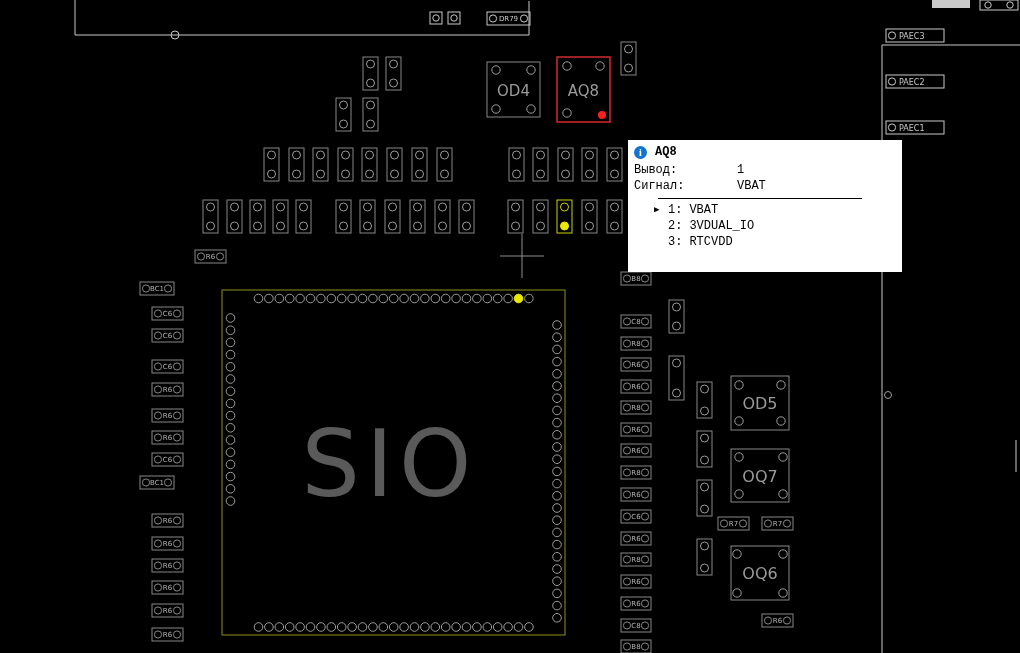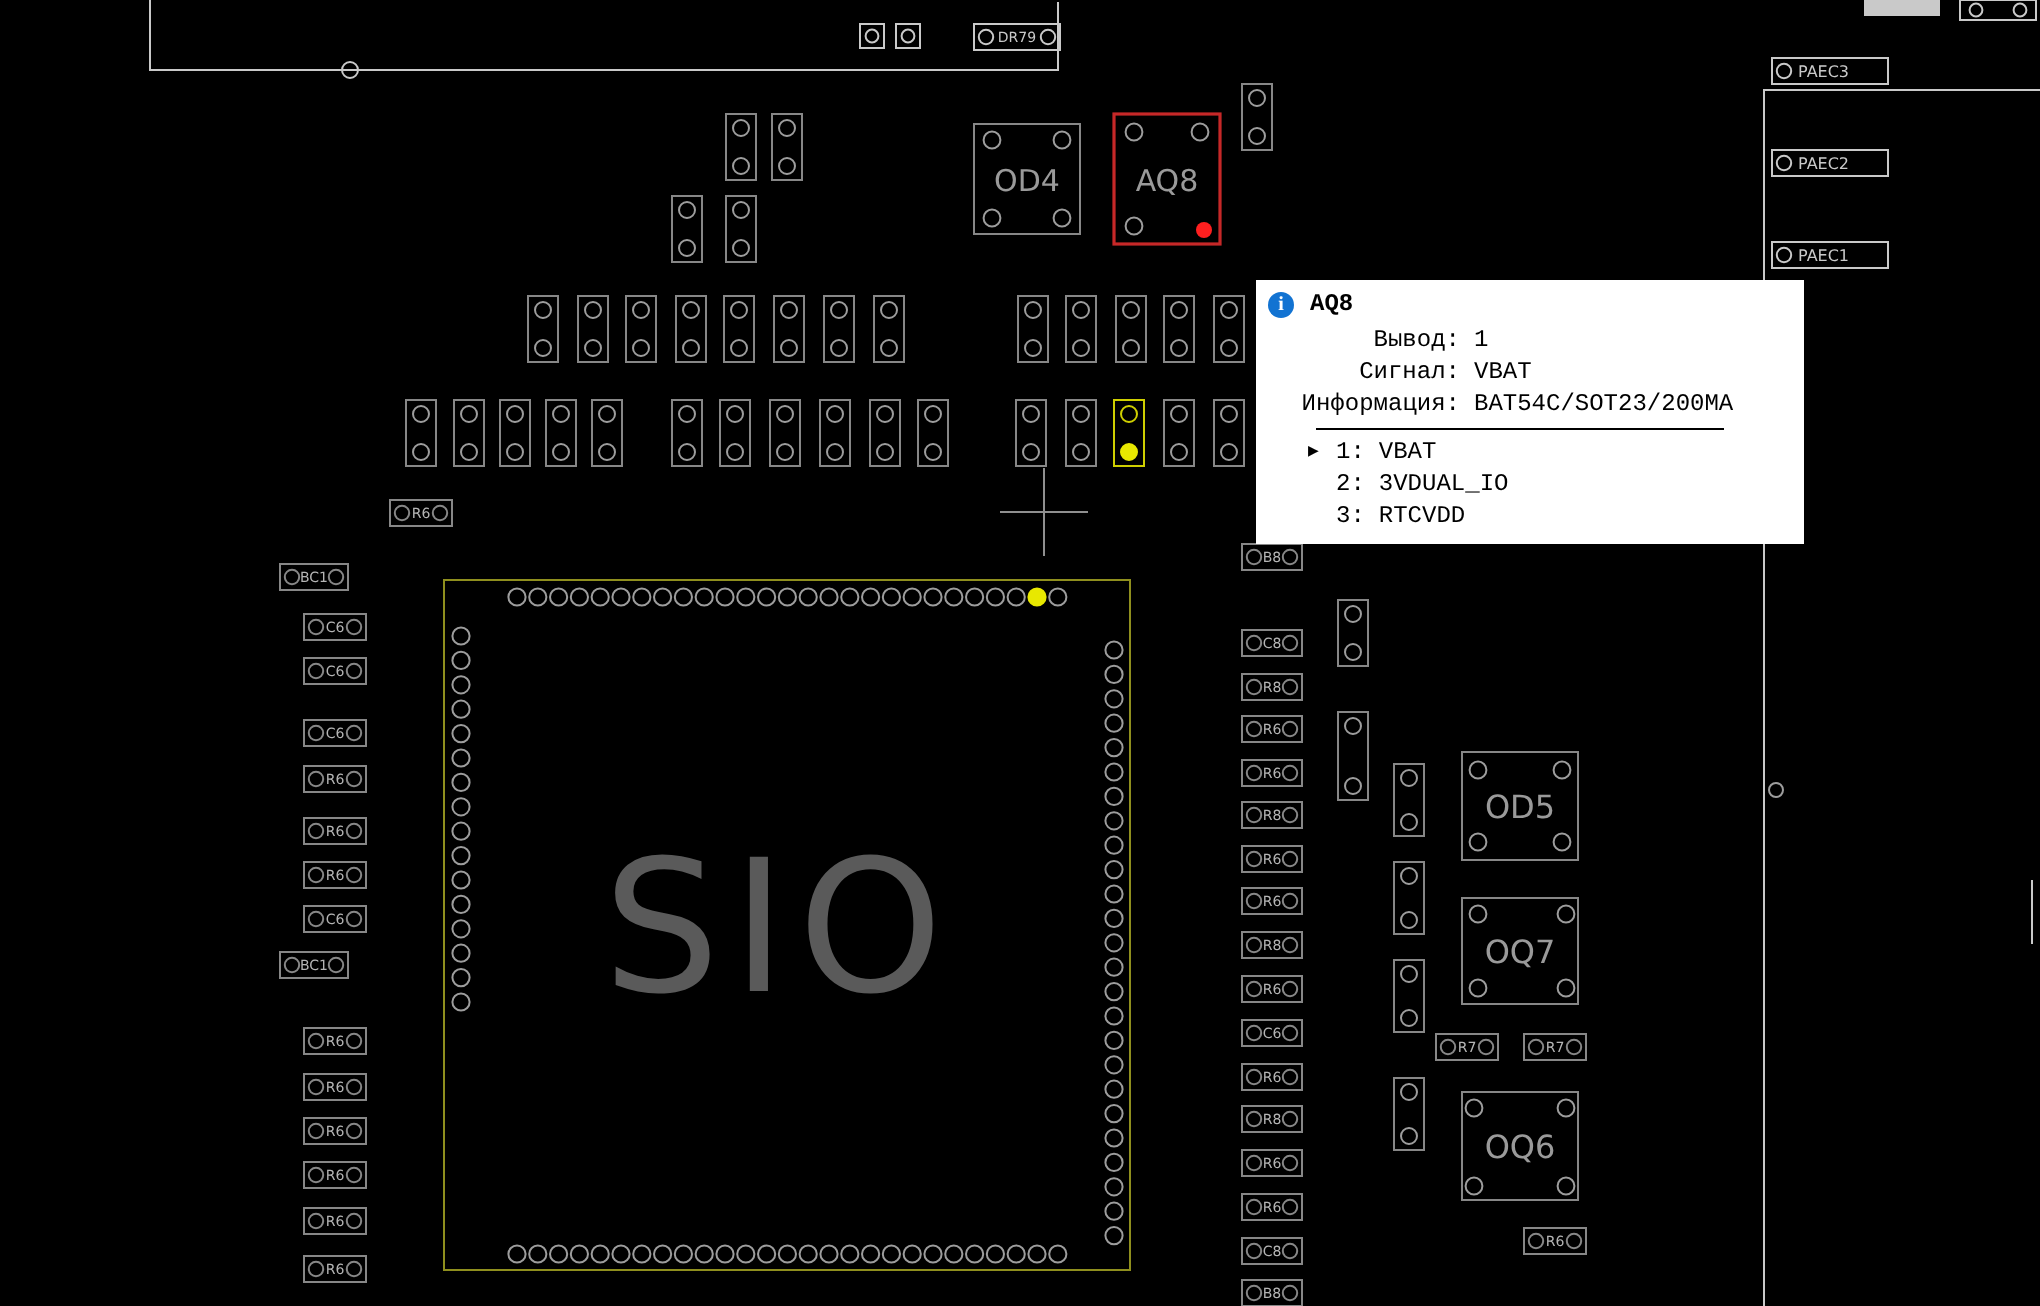--- a/index.html
+++ b/index.html
@@ -12,21 +12,21 @@
   .tooltip { position:absolute; left:628px; top:140px; width:274px; height:132px;
              background:#ffffff; color:#000;
              font-family:"Liberation Mono","DejaVu Sans Mono",monospace;
              font-size:12px; padding:4px 8px 6px 6px; z-index:5; overflow:hidden; }
   .tt-title-row { display:flex; align-items:center; height:16px; margin-bottom:2px; }
   .info-icon { width:13px; height:13px; border-radius:50%; background:#1273d2; color:#fff;
                font-size:10px; font-weight:bold; display:flex; align-items:center;
                justify-content:center; font-family:"Liberation Serif", serif; flex:0 0 13px; }
   .tt-title { margin-left:8px; font-weight:bold; }
   .tt-row { display:flex; height:16px; line-height:16px; }
-  .tt-label { width:96px; text-align:right; white-space:pre; }
+  .tt-label { width:96px; white-space:pre; }
   .tt-value { margin-left:7px; }
   .tt-sep { border-top:1px solid #000; margin:4px 0 3px 24px; width:204px; }
   .tt-pin { display:flex; height:16px; line-height:16px; padding-left:20px; }
   .tt-marker { width:14px; font-size:9px; display:flex; align-items:center; }
   .tt-signal { margin-left:7px; }
 </style>
 </head>
 <body>
 
 <div id="stage">
@@ -638,24 +638,20 @@
     </div>
     <div>
       <div class="tt-row">
         <span class="tt-label">Вывод:</span>
         <span class="tt-value">1</span>
       </div>
       <div class="tt-row">
         <span class="tt-label">Сигнал:</span>
         <span class="tt-value">VBAT</span>
       </div>
-      <div class="tt-row">
-        <span class="tt-label">Информация:</span>
-        <span class="tt-value">BAT54C/SOT23/200MA</span>
-      </div>
     </div>
     <div class="tt-sep"></div>
     <div>
       <div class="tt-pin">
         <span class="tt-marker">▶</span>
         <span class="tt-num">1:</span>
         <span class="tt-signal">VBAT</span>
       </div>
       <div class="tt-pin">
         <span class="tt-marker"></span>

